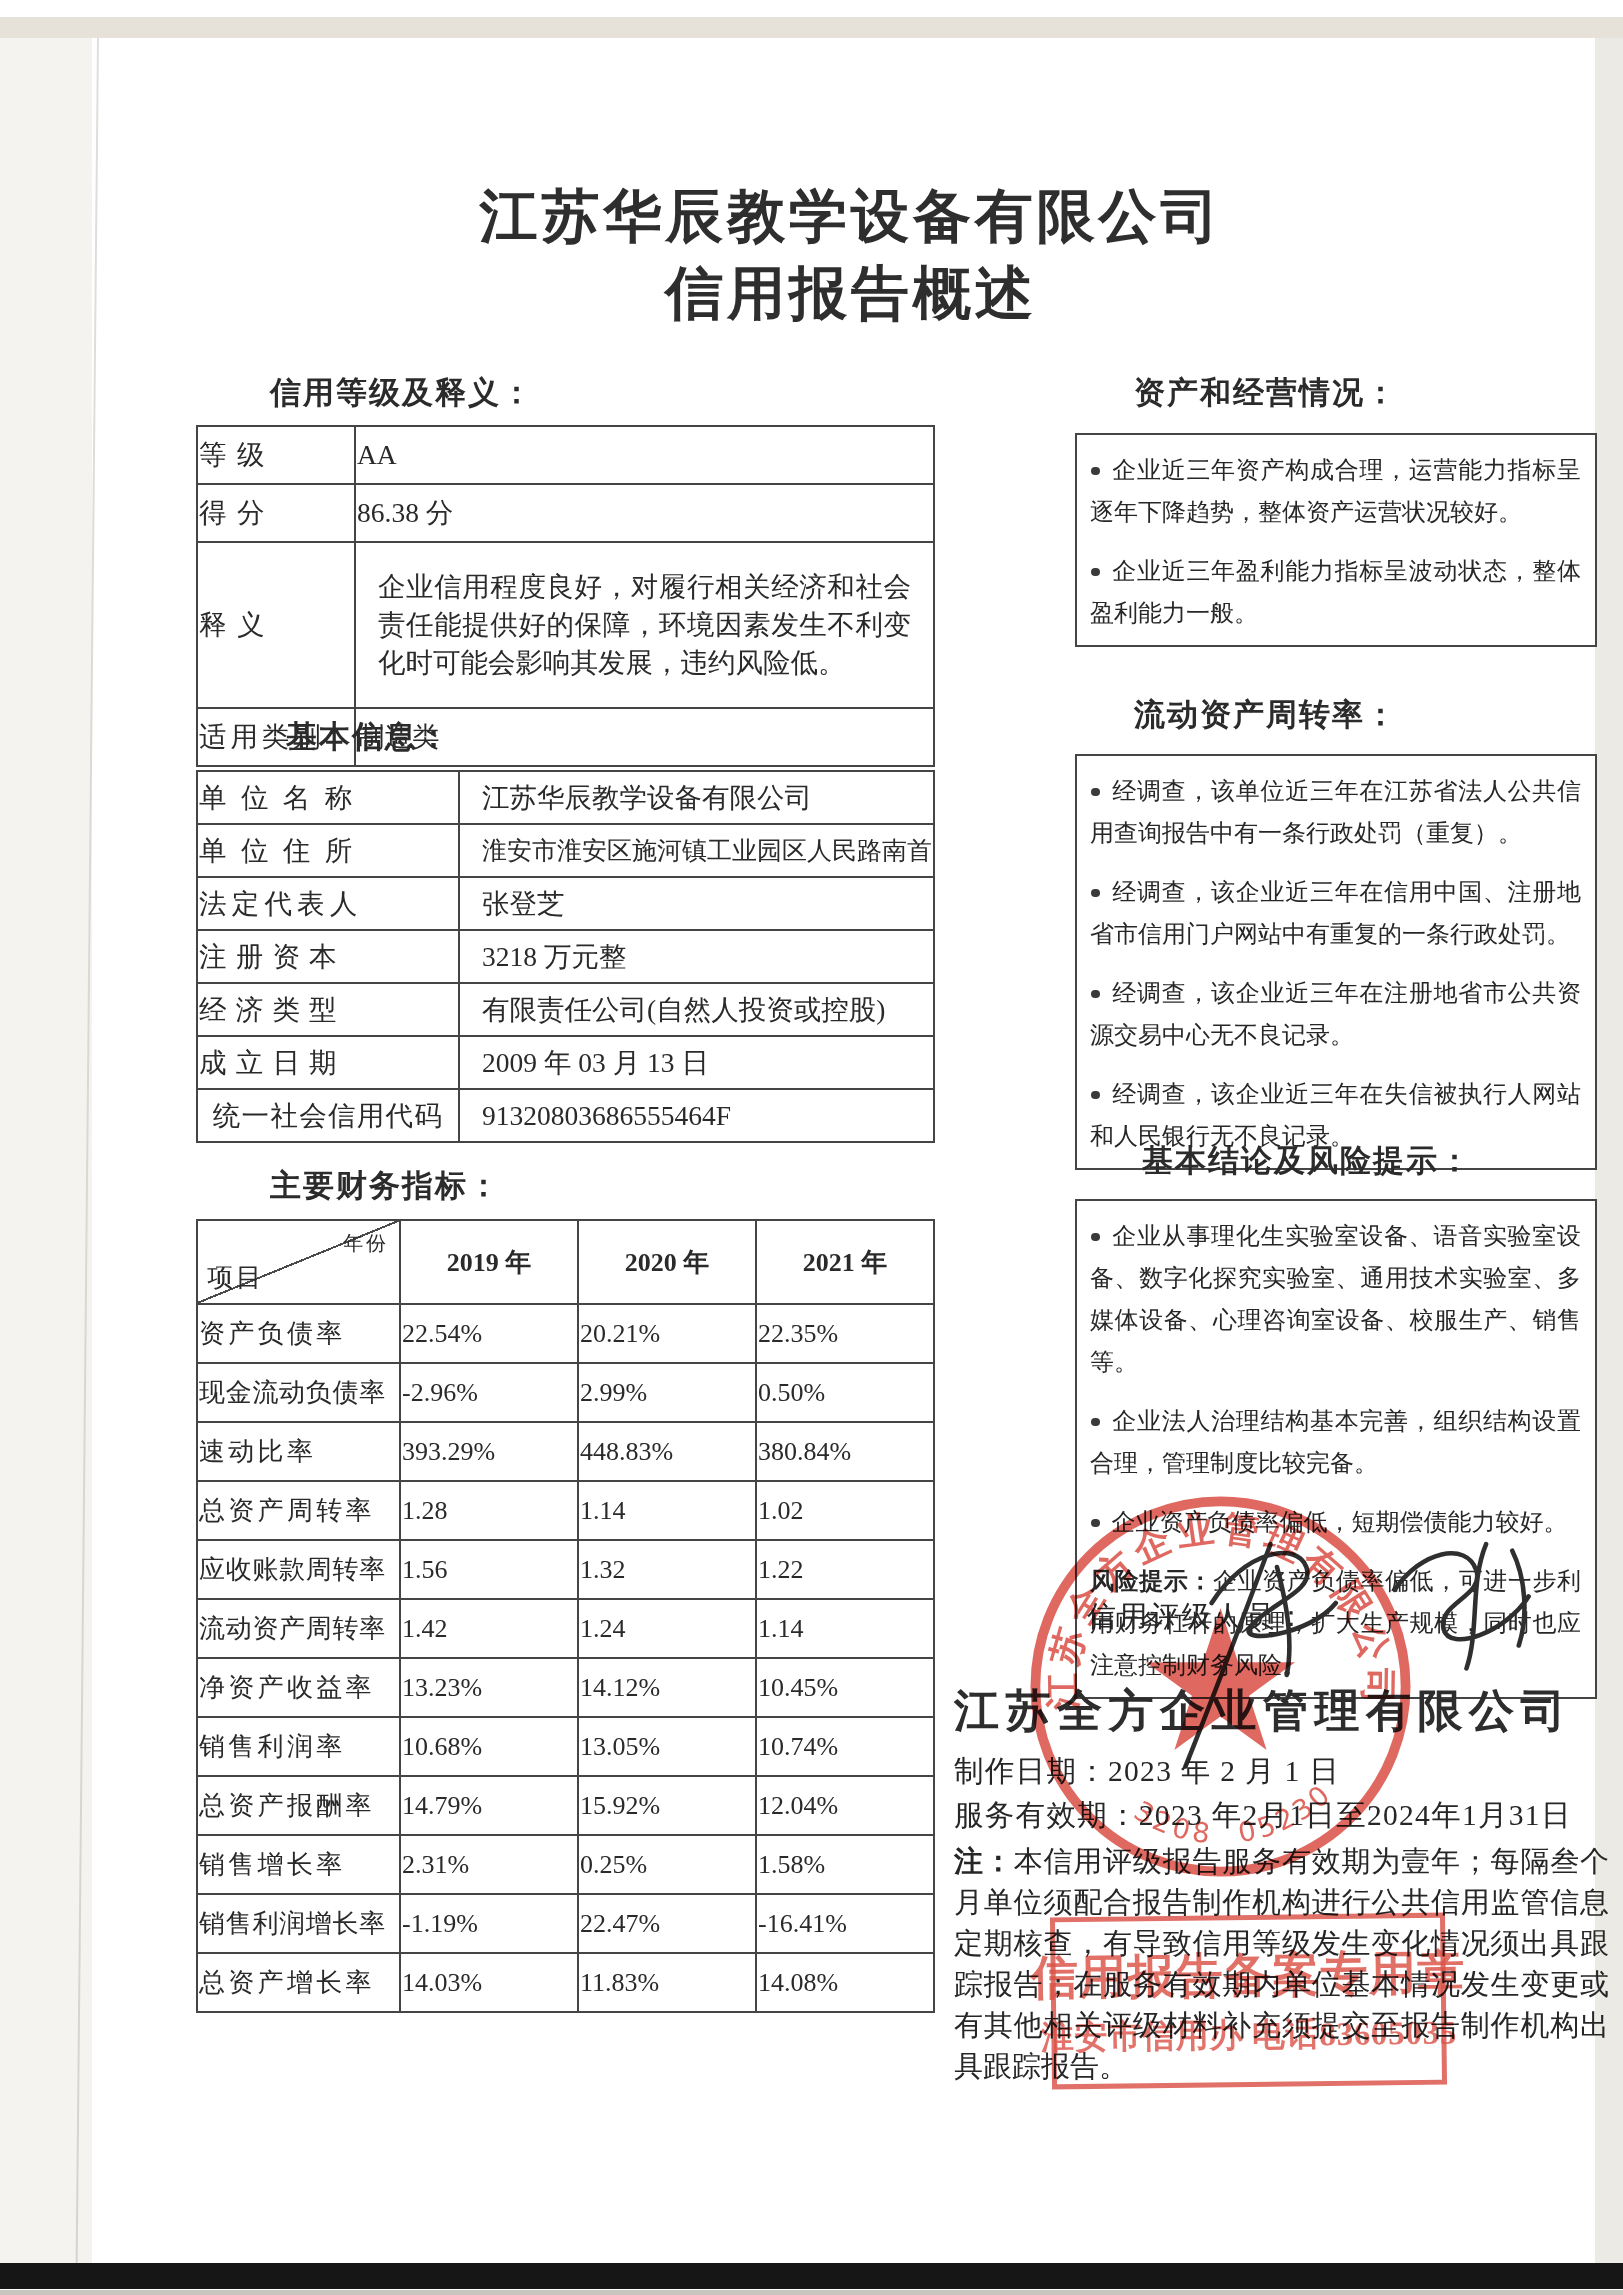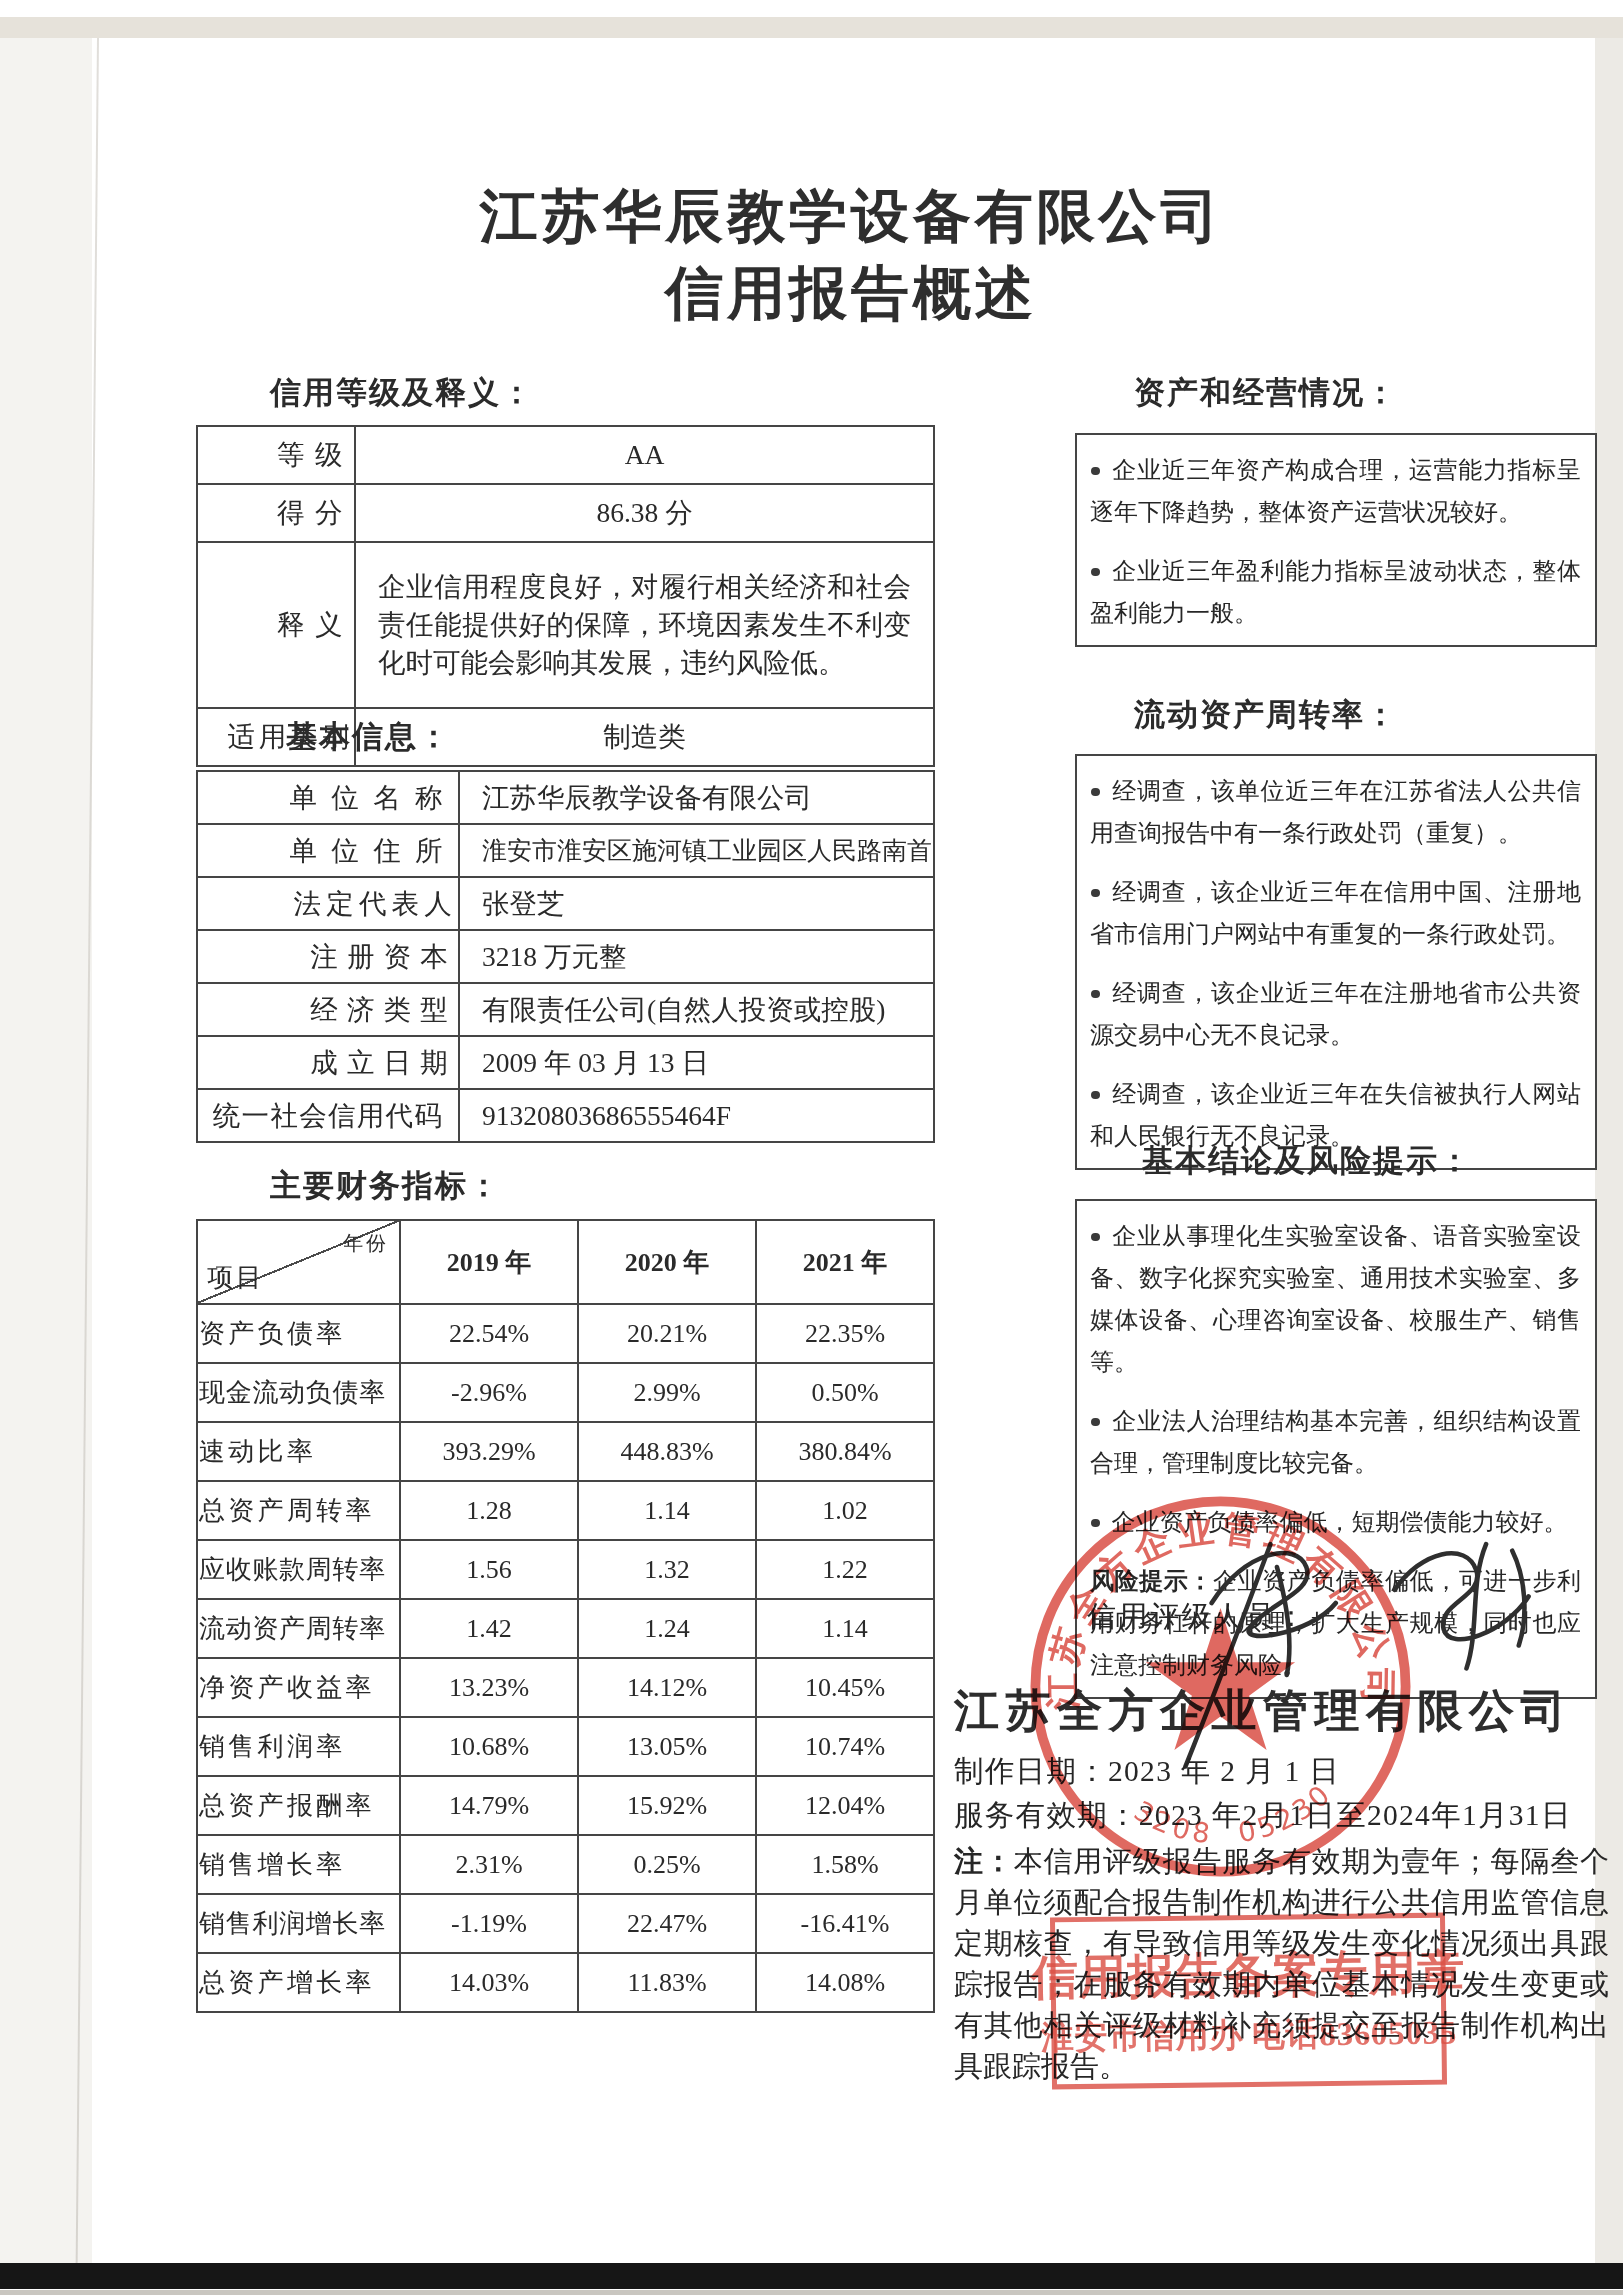--- a/index.html
+++ b/index.html
@@ -19,23 +19,23 @@
   .strip-bottom{left:0;top:2290px;width:1624px;height:5.9px;background:#c9c6c0;}
   
   .title{left:275px;top:178px;width:1152px;text-align:center;font-weight:bold;font-size:58px;line-height:77px;letter-spacing:3.9px;color:#2e2e2e;}
   
   .h-sec{font-size:31px;font-weight:bold;letter-spacing:2px;color:#2b2b2b;}
   
   table{border-collapse:collapse;table-layout:fixed;}
   td{border:2px solid #454545;vertical-align:middle;}
   .tbl{width:737px;background:rgba(255,255,255,.0);}
   .tbl td{font-size:27.5px;color:#2a2a2a;}
-  .lab{text-align:right;letter-spacing:10.5px;}
+  .lab{text-align:left;letter-spacing:10.5px;}
   .lab-tight{text-align:center;letter-spacing:1.3px;}
-  .val{text-align:center;}
+  .val{text-align:left;}
   .val-left{text-align:left;padding-left:22px;white-space:nowrap;}
   .rating-def{text-align:justify;padding:11.8px 22px;font-size:26px;line-height:38px;}
   
   .fin td{font-size:26px;}
   .fin .flab{letter-spacing:3.3px;}
   .corner{position:relative;background:
      linear-gradient(to bottom right,transparent calc(50% - 1.3px),#4a4a4a calc(50% - 1.3px),#4a4a4a calc(50% + 0.7px),transparent calc(50% + 0.7px));}
   .corner .c-top{position:absolute;right:10.5px;top:9.2px;font-size:20px;letter-spacing:2.6px;}
   .corner .c-bot{position:absolute;left:9.2px;bottom:7.9px;font-size:26px;letter-spacing:2.6px;}
   .yr{font-weight:bold;text-align:center;font-size:27.5px;}

